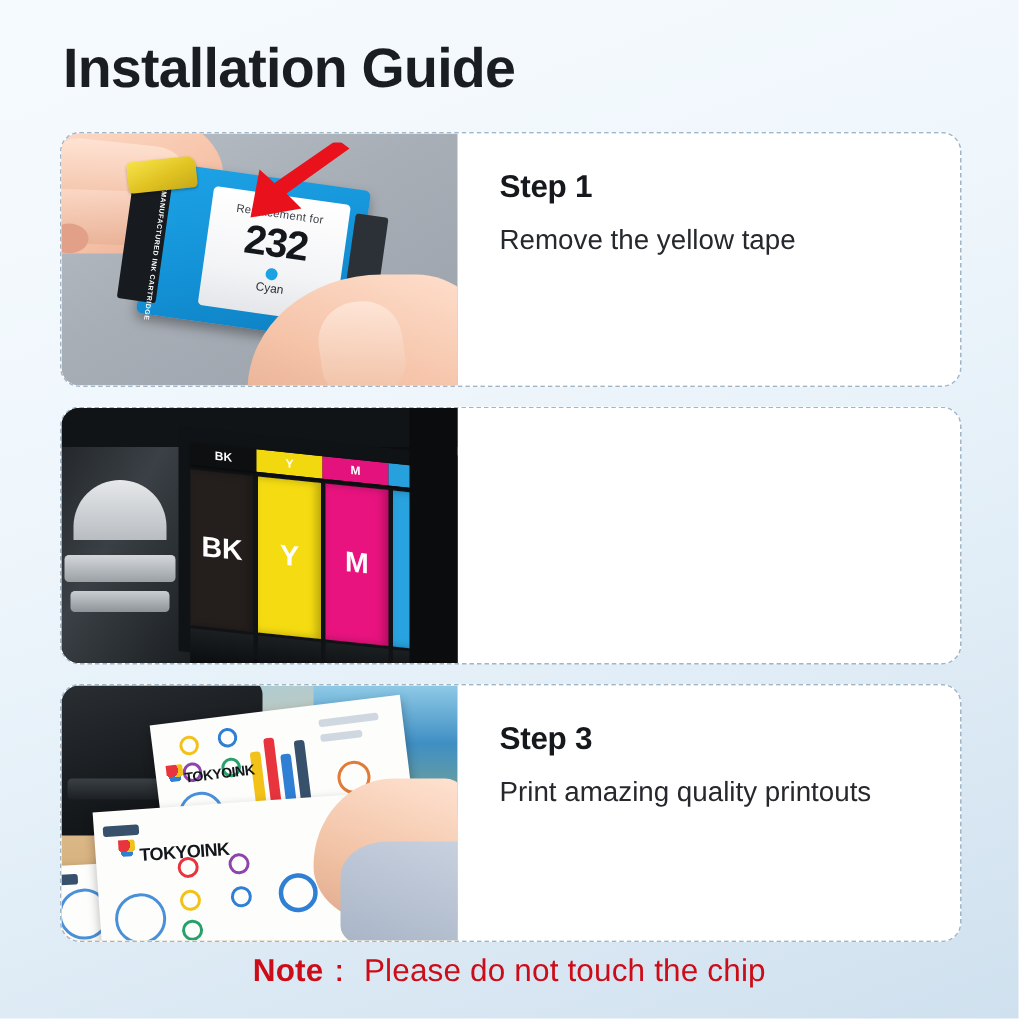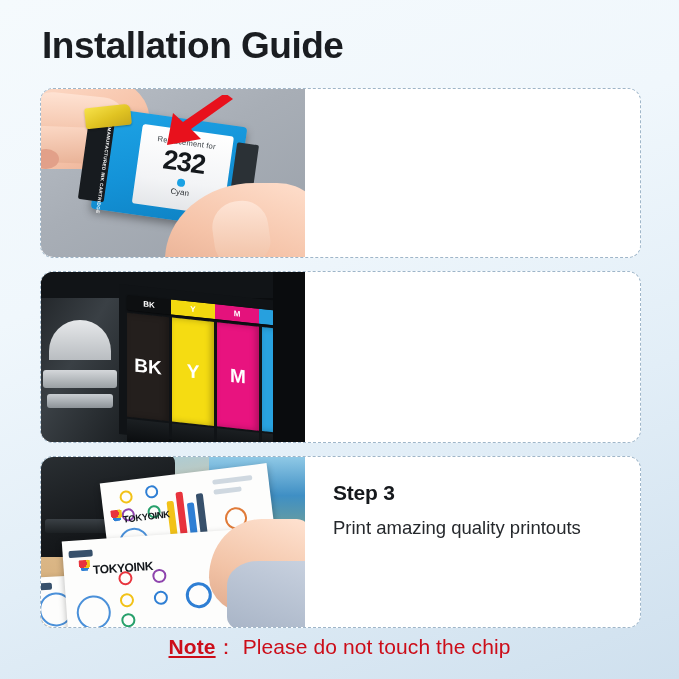--- a/index.html
+++ b/index.html
@@ -240,21 +240,21 @@
   }
 
   
   .note {
     position:absolute; left:0; right:0; bottom:18px;
     text-align:center;
     font-size:21px;
     color:#cc0d19;
     letter-spacing:.1px;
   }
-  .note b { font-weight:bold;text-decoration:underline; }
+  .note b { font-weight:bold; }
 </style>
 </head>
 <body>
 
 <h1 class="page-title">Installation Guide</h1>
 
 <div class="steps">
 
   <div class="step-row r1">
     <div class="step-photo p1">
@@ -272,20 +272,24 @@
           <div class="lab-dot"></div>
           <div class="lab-color">Cyan</div>
         </div>
       </div>
       <div class="tape"></div>
       <svg class="arrow" width="74" height="56" viewBox="0 0 74 56">
         <path d="M72 4 L30 34 L40 44 L6 50 L12 18 L22 27 L64 -2 Z" fill="#e8111c"></path>
       </svg>
       <div class="hand-bottom"></div>
       <div class="finger3"></div>
+    </div>
+    <div class="step-text">
+      <div class="step-head">Step 1</div>
+      <div class="step-desc">Remove the yellow tape</div>
     </div>
   </div>
 
   <div class="step-row r2">
     <div class="step-photo p2">
       <div class="top-dark"></div>
       <div class="left-body"></div>
       <div class="roller"></div>
       <div class="roller2"></div>
       <div class="roller3"></div>

